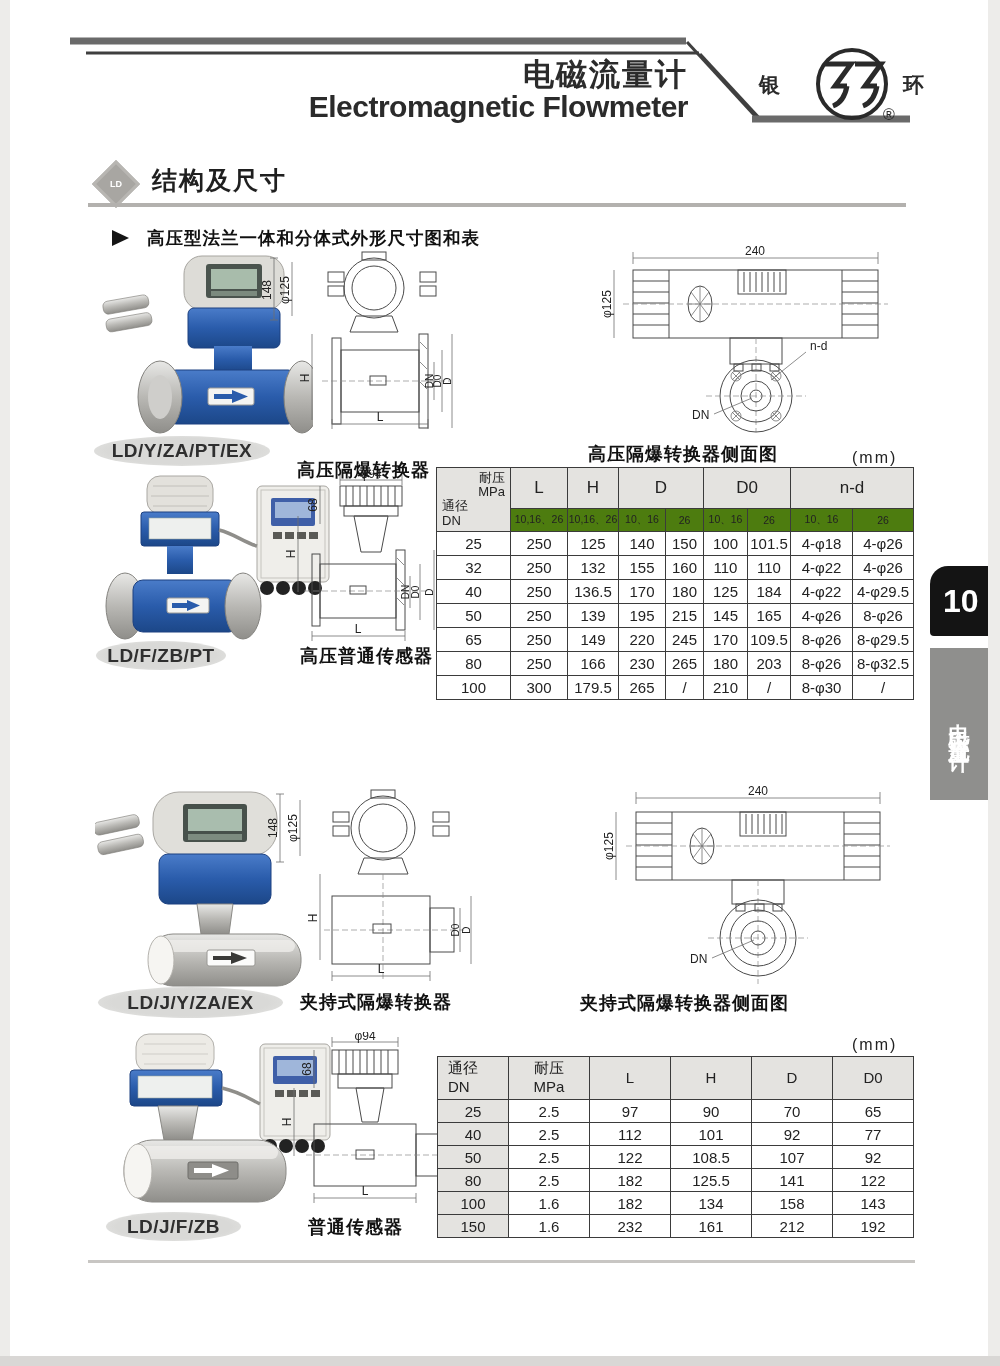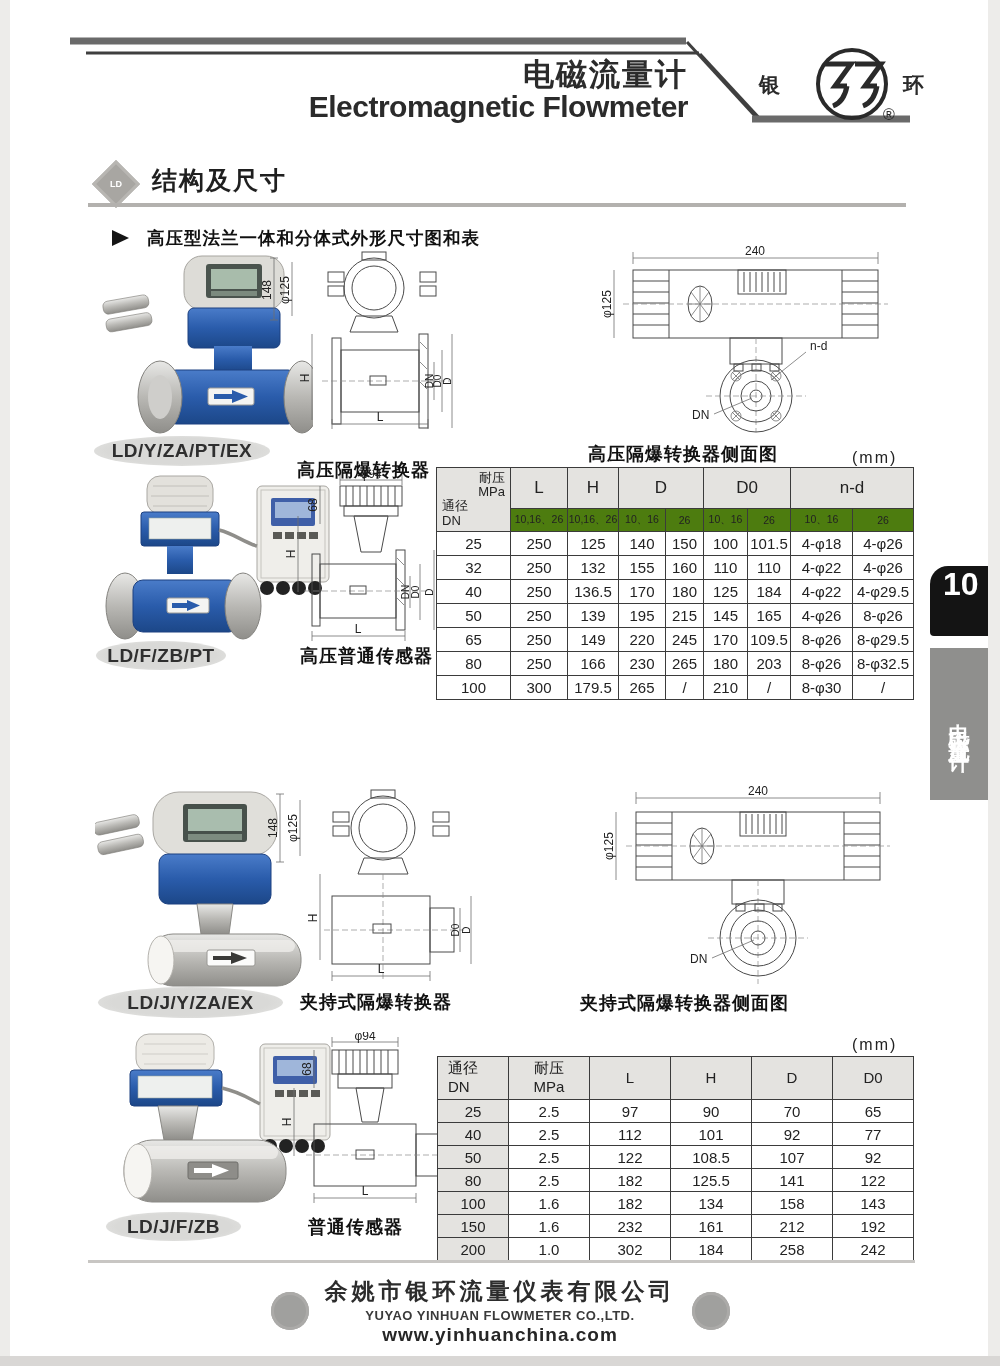--- a/index.html
+++ b/index.html
@@ -43,21 +43,21 @@
      background-image:linear-gradient(to bottom right,transparent 49.2%,#3b3b3b 49.2%,#3b3b3b 50.8%,transparent 50.8%);}
   .corner .c-tr{position:absolute;top:3px;right:5px;font-size:13px;line-height:1.1;text-align:right;}
   .corner .c-bl{position:absolute;bottom:3px;left:5px;font-size:13px;line-height:1.1;text-align:left;}
   .t2{width:476px;}
   .t2 thead th{background:#e4e3e0;font-size:15px;height:42px;line-height:1.25;}
   .t2 thead th.h-left{text-align:left;padding-left:10px;}
   .t2 tbody td{font-size:15px;height:22px;background:#fff;}
 
   
   .tab-black{left:930px;top:566px;width:58px;height:70px;background:#141414;border-radius:18px 0 0 4px;
-             color:#fff;font-size:32px;font-weight:bold;display:flex;align-items:flex-start;padding-left:13px;box-sizing:border-box;}
+             color:#fff;font-size:32px;font-weight:bold;display:flex;align-items:center;padding-left:13px;box-sizing:border-box;}
   .tab-gray{left:930px;top:648px;width:58px;height:152px;background:#8f8f8d;display:flex;align-items:center;justify-content:center;}
   .tab-gray span{writing-mode:vertical-rl;color:#fff;font-size:21px;font-weight:bold;letter-spacing:7px;}
 
   
   .foot-rule{left:88px;top:1260px;width:827px;height:3px;background:#c8c6c3;}
   .footer{left:0;right:0;top:1276px;display:flex;justify-content:center;align-items:center;gap:16px;}
   .fcircle{width:38px;height:38px;border-radius:50%;background:#a0a09e;box-shadow:inset 0 0 0 3px #abaaa8;}
   .fmid{text-align:center;}
   .f-cn{font-size:23px;font-weight:bold;letter-spacing:4px;color:#2c2c2c;font-family:"Liberation Serif","DejaVu Serif",serif;}
   .f-en{font-size:13px;font-weight:bold;letter-spacing:0.5px;color:#3a3a3a;margin-top:1px;}
@@ -664,41 +664,24 @@
           <td>143</td>
         </tr>
         <tr>
           <td class="dncol">150</td>
           <td>1.6</td>
           <td>232</td>
           <td>161</td>
           <td>212</td>
           <td>192</td>
         </tr>
-        <tr>
-          <td class="dncol">200</td>
-          <td>1.0</td>
-          <td>302</td>
-          <td>184</td>
-          <td>258</td>
-          <td>242</td>
-        </tr>
       </tbody>
   </table>
 
   <div class="abs tab-black">
       <span>10</span>
     </div>
   <div class="abs tab-gray">
       <span>电磁流量计</span>
     </div>
 
   <div class="abs foot-rule"></div>
-  <div class="abs footer">
-    <div class="fcircle"></div>
-    <div class="fmid">
-      <div class="f-cn">余姚市银环流量仪表有限公司</div>
-      <div class="f-en">YUYAO YINHUAN FLOWMETER CO.,LTD.</div>
-      <div class="f-web">www.yinhuanchina.com</div>
-    </div>
-    <div class="fcircle"></div>
-  </div>
 </div>
 
 </body></html>

